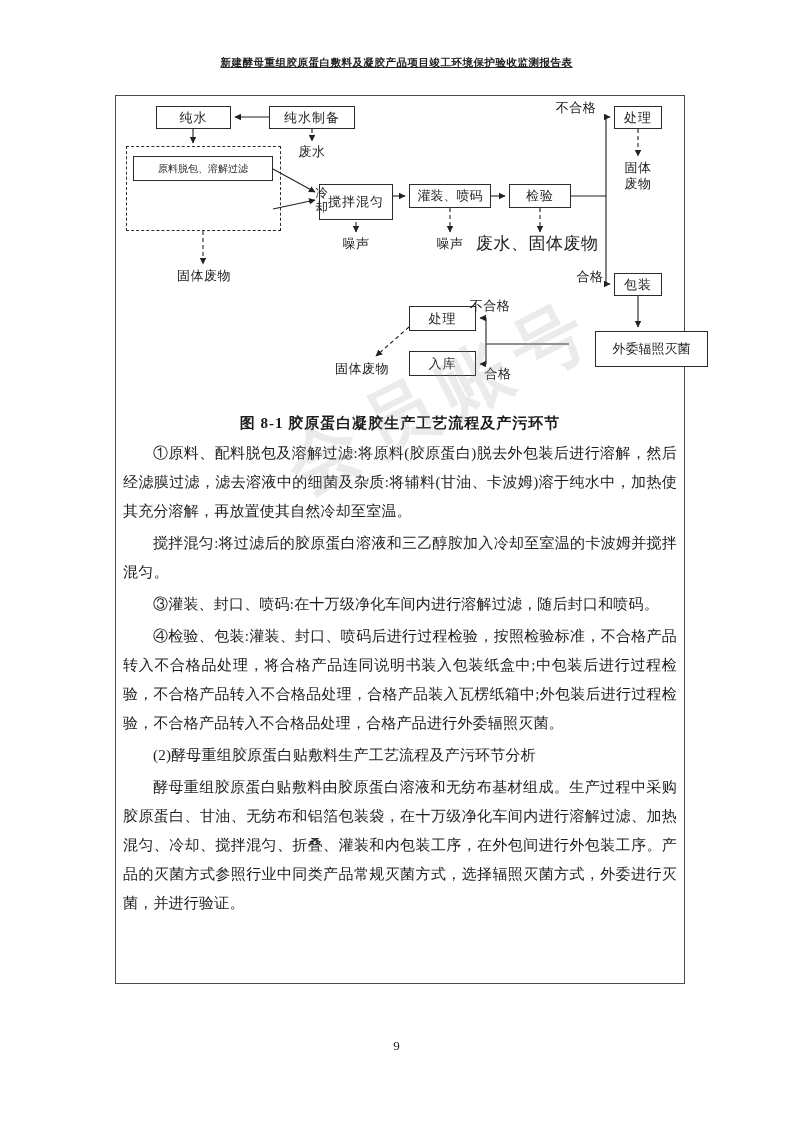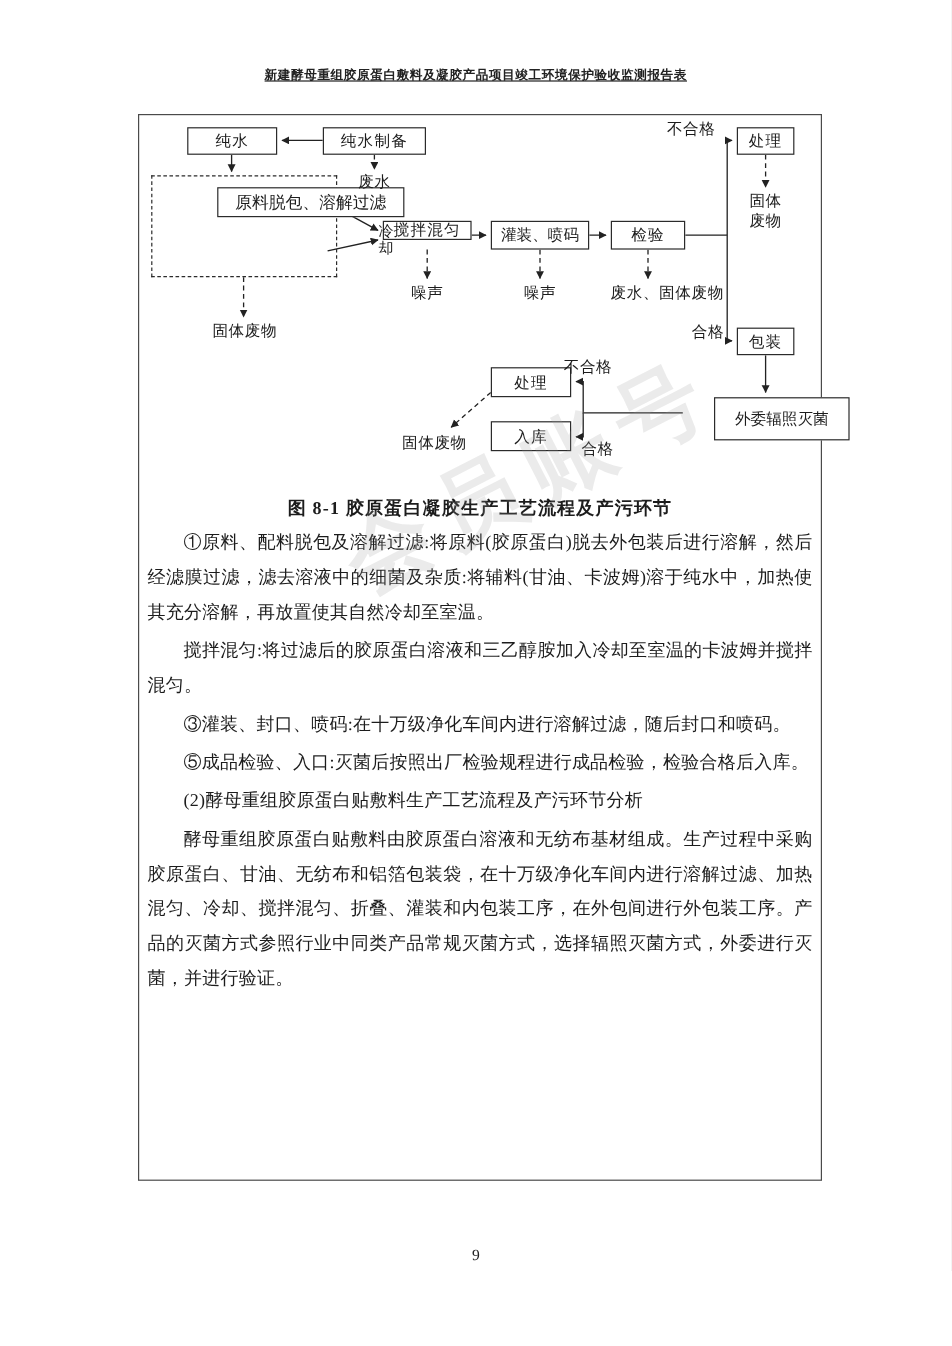--- a/index.html
+++ b/index.html
@@ -97,52 +97,52 @@
           <path d="M87,135 L87,168" marker-end="url(#ah)"></path>
           <path d="M293,231 L260,260" marker-end="url(#ah)"></path>
         </g>
       </svg>
 
       <div class="flow-box" style="left:40px;top:10px;width:75px;height:23px;">纯水</div>
       <div class="flow-box" style="left:153px;top:10px;width:86px;height:23px;">纯水制备</div>
       <div class="flow-box" style="left:498px;top:10px;width:48px;height:23px;">处理</div>
 
       <div class="dashed-group" style="left:10px;top:50px;width:155px;height:85px;"></div>
-      <div class="flow-box" style="left:17px;top:60px;width:156px;height:25px;font-size:14px;letter-spacing:0;margin-left:48px;">原料脱包、溶解过滤</div>
+      <div class="flow-box" style="left:17px;top:60px;width:140px;height:25px;font-size:10px;letter-spacing:0;">原料脱包、溶解过滤</div>
 
-      <div class="flow-box" style="left:203px;top:88px;width:74px;height:16px;">搅拌混匀</div>
+      <div class="flow-box" style="left:203px;top:88px;width:74px;height:36px;">搅拌混匀</div>
       <div class="flow-box" style="left:293px;top:88px;width:82px;height:24px;letter-spacing:0;">灌装、喷码</div>
       <div class="flow-box" style="left:393px;top:88px;width:62px;height:24px;text-align:center;">检验</div>
 
       <div class="flow-box" style="left:498px;top:177px;width:48px;height:23px;">包装</div>
       <div class="flow-box" style="left:479px;top:235px;width:113px;height:36px;letter-spacing:0;">外委辐照灭菌</div>
       <div class="flow-box" style="left:293px;top:210px;width:67px;height:25px;">处理</div>
       <div class="flow-box" style="left:293px;top:255px;width:67px;height:25px;">入库</div>
 
       <div class="flow-label" style="left:176px;top:48px;width:40px;">废水</div>
       <div class="flow-label nowrap" style="left:436px;top:4px;width:48px;">不合格</div>
       <div class="flow-label" style="left:504px;top:64px;width:36px;line-height:16px;">固体废物</div>
       <div class="flow-label" style="left:171px;top:90px;width:14px;font-size:12.5px;line-height:14px;margin-left:28px;">冷却</div>
       <div class="flow-label" style="left:218px;top:140px;width:44px;">噪声</div>
       <div class="flow-label" style="left:312px;top:140px;width:44px;">噪声</div>
-      <div class="flow-label nowrap" style="left:388px;top:140px;width:104px;font-size:13px;">废水、固体废物</div>
+      <div class="flow-label nowrap" style="left:360px;top:140px;width:104px;font-size:17px;">废水、固体废物</div>
       <div class="flow-label nowrap" style="left:48px;top:172px;width:80px;">固体废物</div>
       <div class="flow-label nowrap" style="left:458px;top:173px;width:32px;">合格</div>
       <div class="flow-label nowrap" style="left:352px;top:202px;width:44px;">不合格</div>
       <div class="flow-label nowrap" style="left:364px;top:270px;width:36px;">合格</div>
       <div class="flow-label nowrap" style="left:206px;top:265px;width:80px;">固体废物</div>
     </div>
 
     <div class="fig-caption">图 8-1 胶原蛋白凝胶生产工艺流程及产污环节</div>
 
     <div class="body-text">
       <p>①原料、配料脱包及溶解过滤:将原料(胶原蛋白)脱去外包装后进行溶解，然后经滤膜过滤，滤去溶液中的细菌及杂质:将辅料(甘油、卡波姆)溶于纯水中，加热使其充分溶解，再放置使其自然冷却至室温。</p>
       <p>搅拌混匀:将过滤后的胶原蛋白溶液和三乙醇胺加入冷却至室温的卡波姆并搅拌混匀。</p>
       <p>③灌装、封口、喷码:在十万级净化车间内进行溶解过滤，随后封口和喷码。</p>
-      <p>⑤成品检验、入口:灭菌后按照出厂检验规程进行成品检验，检验合格后入库。</p>
+      <p>④检验、包装:灌装、封口、喷码后进行过程检验，按照检验标准，不合格产品转入不合格品处理，将合格产品连同说明书装入包装纸盒中;中包装后进行过程检验，不合格产品转入不合格品处理，合格产品装入瓦楞纸箱中;外包装后进行过程检验，不合格产品转入不合格品处理，合格产品进行外委辐照灭菌。</p>
       <p>(2)酵母重组胶原蛋白贴敷料生产工艺流程及产污环节分析</p>
       <p>酵母重组胶原蛋白贴敷料由胶原蛋白溶液和无纺布基材组成。生产过程中采购胶原蛋白、甘油、无纺布和铝箔包装袋，在十万级净化车间内进行溶解过滤、加热混匀、冷却、搅拌混匀、折叠、灌装和内包装工序，在外包间进行外包装工序。产品的灭菌方式参照行业中同类产品常规灭菌方式，选择辐照灭菌方式，外委进行灭菌，并进行验证。</p>
     </div>
 
   </div>
 
   <div class="page-num">9</div>
 
 </div>
 

